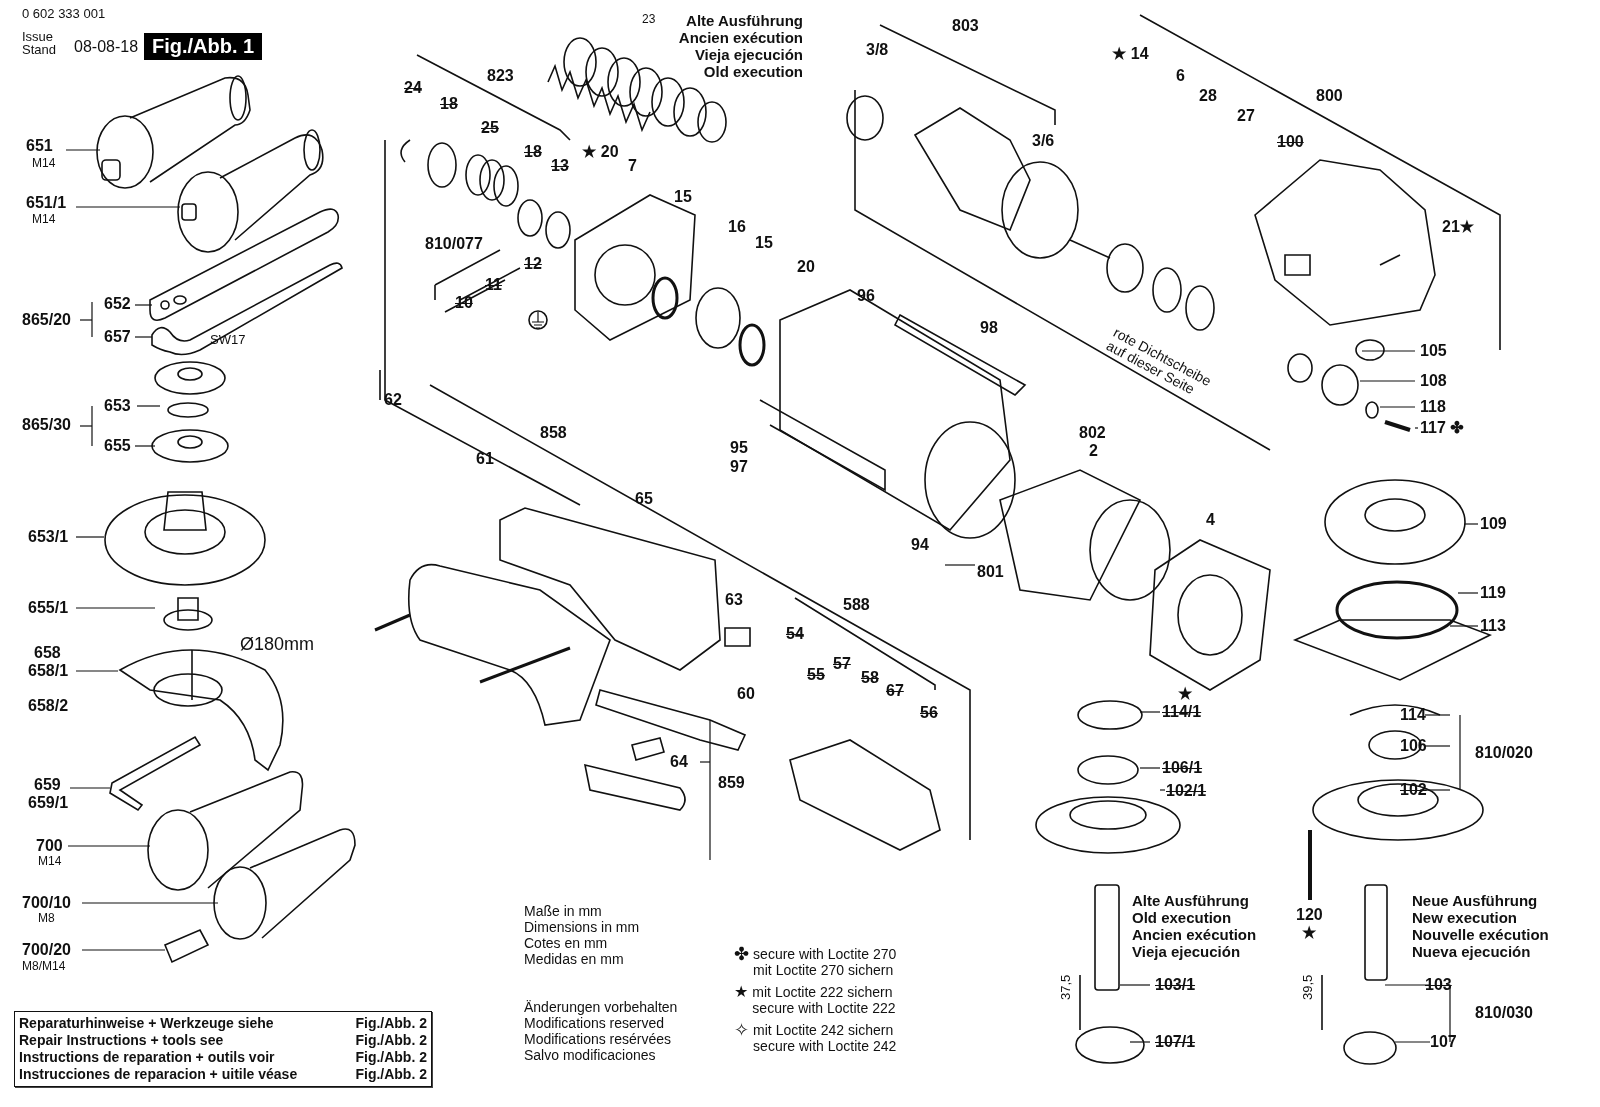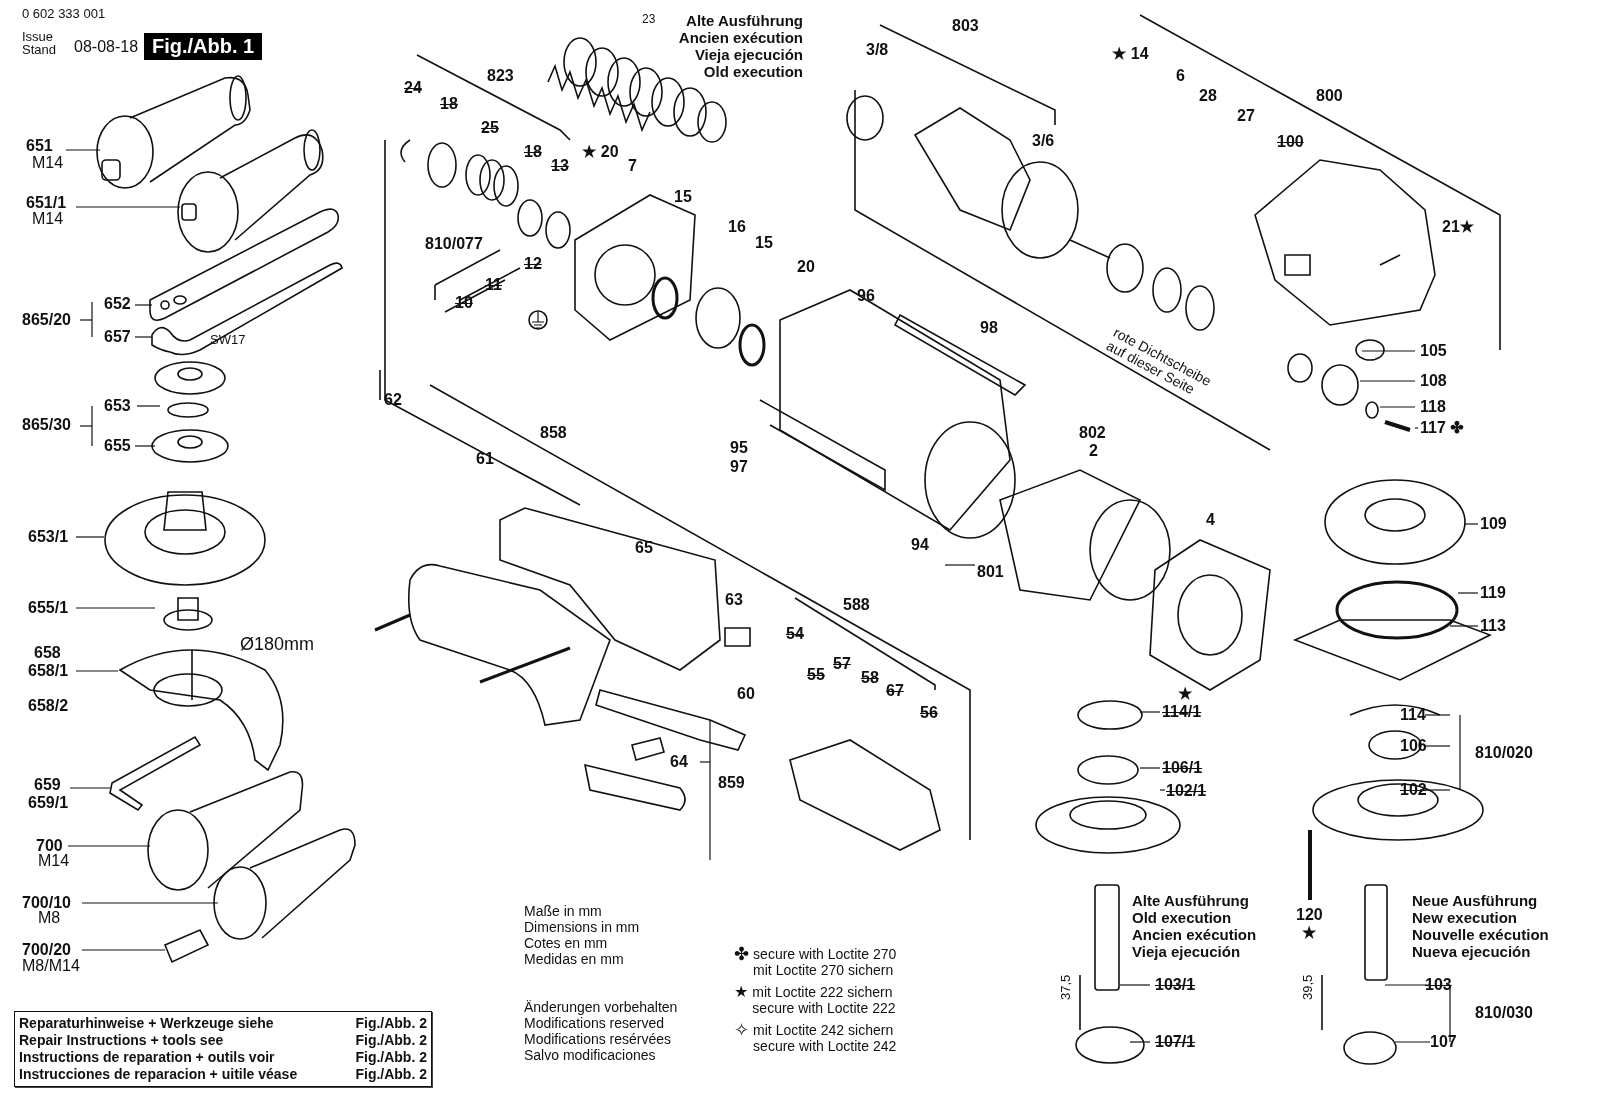--- a/index.html
+++ b/index.html
@@ -1,19 +1,19 @@
 <!DOCTYPE html>
 <html><head>
 <meta charset="utf-8">
 <style>
   html,body{margin:0;padding:0;background:#fff;}
   body{width:1600px;height:1107px;position:relative;overflow:hidden;font-family:"Liberation Sans",sans-serif;color:#111;}
   .abs{position:absolute;white-space:nowrap;}
   .lbl{font-weight:bold;font-size:16px;line-height:16px;}
-  .sub{font-size:16px;line-height:12px;}
+  .sub{font-size:12px;line-height:12px;}
   .struck{text-decoration:line-through;}
   svg#art{position:absolute;left:0;top:0;}
   svg#art *{vector-effect:non-scaling-stroke;}
   #hdr-code{left:22px;top:6px;font-size:13px;}
   #hdr-issue{left:22px;top:30px;font-size:13px;line-height:13px;}
   #hdr-date{left:74px;top:38px;font-size:16px;}
   #hdr-fig{left:144px;top:33px;background:#000;color:#fff;font-weight:bold;font-size:20px;padding:2px 8px;}
   .bblock{font-size:15px;line-height:17px;font-weight:bold;}
   #repair-box{position:absolute;left:14px;top:1011px;width:408px;border:1px solid #111;padding:3px 4px;font-weight:bold;font-size:14px;line-height:17px;box-shadow:1px 1px 0 #444;}
   #repair-box .row{display:flex;justify-content:space-between;}
@@ -277,21 +277,21 @@
 <div class="abs lbl" style="left:857px;top:288px;">96</div>
 <div class="abs lbl" style="left:980px;top:320px;">98</div>
 <div class="abs lbl" style="left:730px;top:440px;">95</div>
 <div class="abs lbl" style="left:730px;top:459px;">97</div>
 <div class="abs lbl" style="left:911px;top:537px;">94</div>
 <div class="abs lbl" style="left:977px;top:564px;">801</div>
 
 <div class="abs lbl" style="left:378px;top:392px;margin-left:6px;">62</div>
 <div class="abs lbl" style="left:476px;top:451px;">61</div>
 <div class="abs lbl" style="left:540px;top:425px;">858</div>
-<div class="abs lbl" style="left:588px;top:540px;padding-left:47px;">65</div>
+<div class="abs lbl" style="left:588px;top:491px;padding-left:47px;">65</div>
 <div class="abs lbl" style="left:725px;top:592px;">63</div>
 <div class="abs lbl" style="left:737px;top:686px;">60</div>
 <div class="abs lbl" style="left:670px;top:754px;">64</div>
 <div class="abs lbl" style="left:718px;top:775px;">859</div>
 <div class="abs lbl" style="left:843px;top:597px;">588</div>
 <div class="abs lbl struck" style="left:786px;top:626px;">54</div>
 <div class="abs lbl struck" style="left:807px;top:641px;margin-top:26px;">55</div>
 <div class="abs lbl struck" style="left:833px;top:656px;">57</div>
 <div class="abs lbl struck" style="left:861px;top:670px;">58</div>
 <div class="abs lbl struck" style="left:886px;top:683px;">67</div>

